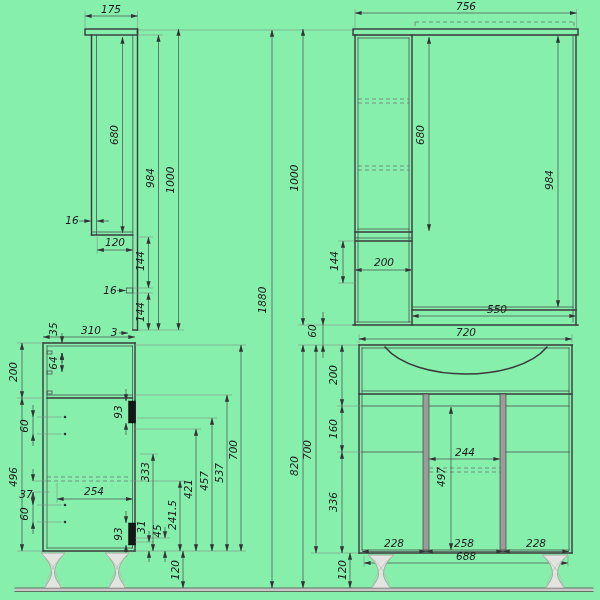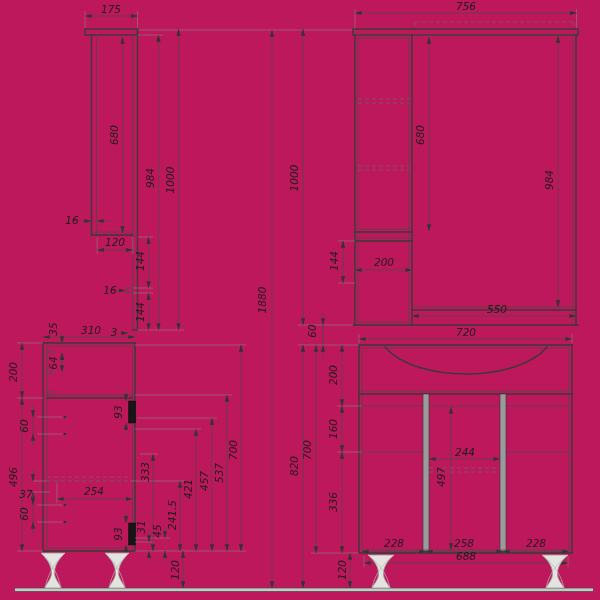--- a/index.html
+++ b/index.html
@@ -1,16 +1,16 @@
 <!DOCTYPE html>
 <html><head>
 <meta charset="utf-8">
 <style>
   html,body{margin:0;padding:0;background:#f7f7f4;}
-  .stage{width:600px;height:600px;position:relative;background:#be185d;overflow:hidden;}
+  .stage{width:600px;height:600px;position:relative;background:#86efac;overflow:hidden;}
   svg{display:block;}
   .o1{stroke:#3a3a3a;stroke-width:1.4;fill:none;stroke-linecap:square;}
   .o2{stroke:#4a4a4a;stroke-width:.75;fill:none;stroke-linecap:square;}
   .dim{stroke:#4b4b4b;stroke-width:.7;fill:none;}
   .ext{stroke:#8a8a8a;stroke-width:.55;fill:none;}
   .dash{stroke:#6b6b6b;stroke-width:.7;fill:none;stroke-dasharray:4 3;}
   .lbl{font-family:"DejaVu Sans",sans-serif;font-style:italic;font-size:10.5px;fill:#1c1c1c;text-anchor:middle;}
   .leg{fill:#e3e3e0;stroke:#9a9a98;stroke-width:.8;}
   .legx{stroke:#b9b9b6;stroke-width:.7;fill:none;}
   .hinge{fill:#161616;stroke:#000;stroke-width:.4;}

